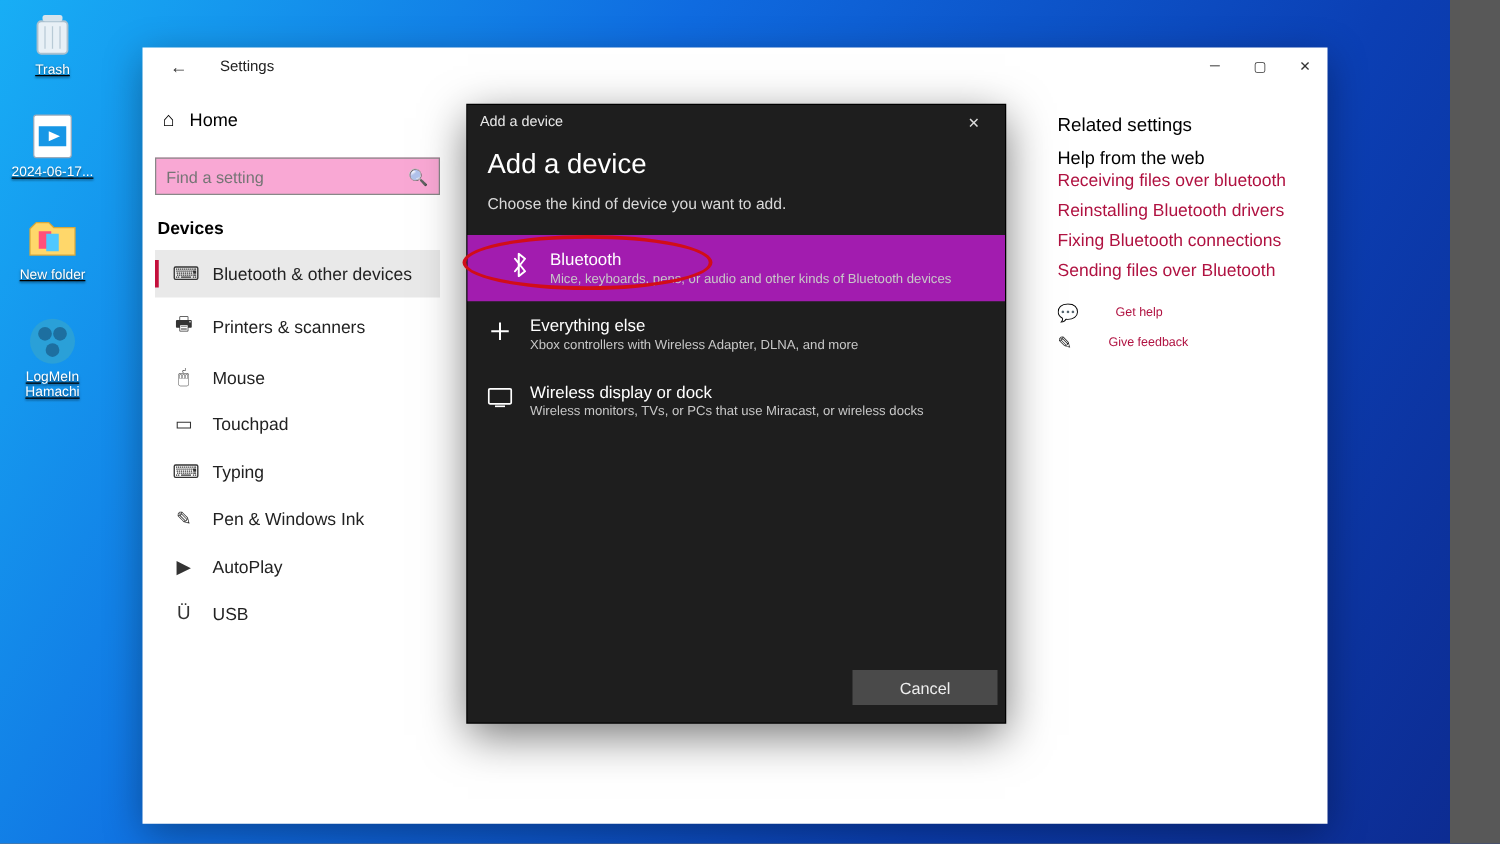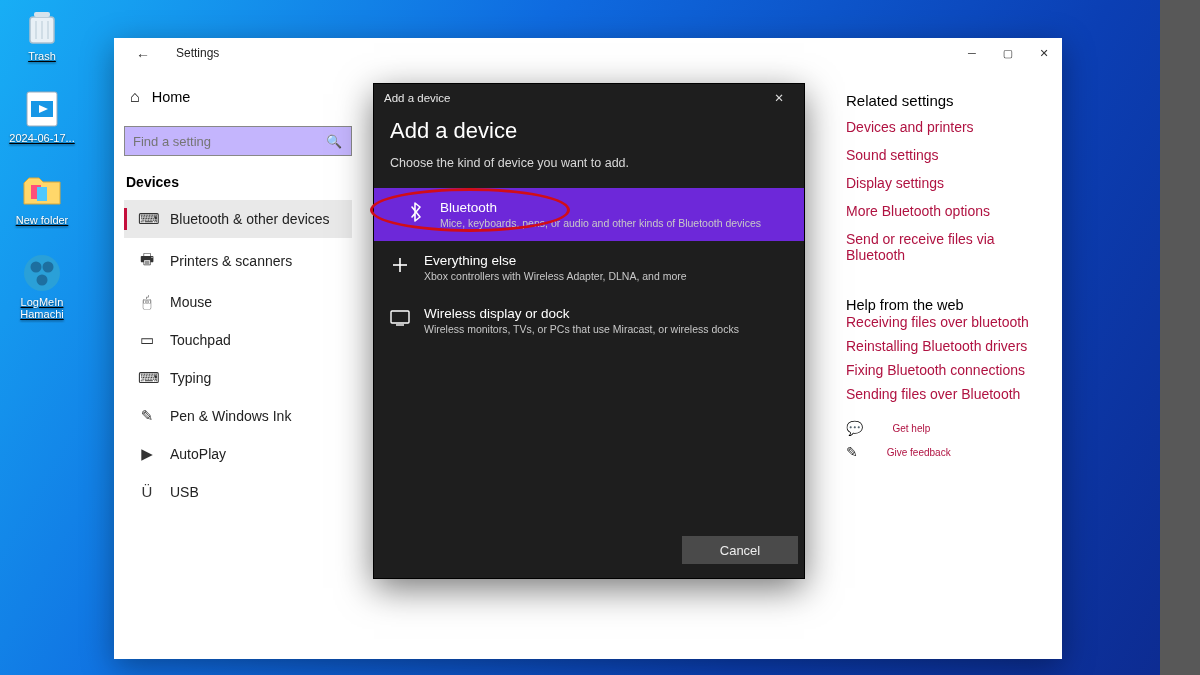--- a/index.html
+++ b/index.html
@@ -23,21 +23,21 @@
   .tb-back { font-size:14px; color:#333; padding:4px 8px; cursor:pointer; }
   .tb-title { font-size:12px; color:#222; margin-left:18px; }
   .tb-controls { margin-left:auto; display:flex; }
   .tb-btn { width:36px; height:28px; display:flex; align-items:center; justify-content:center; color:#333; cursor:pointer; font-size:11px;}
   .settings-body { display:flex; height:calc(100% - 30px); }
   
   .sidebar { width:248px; padding:14px 10px 10px 10px; }
   .side-home { display:flex; align-items:center; gap:12px; padding:6px 6px; cursor:pointer; }
   .side-home .hicon { font-size:16px;}
   .side-home .htxt { font-size:14.5px; }
-  .searchbox { margin-top:14px; height:30px; border:1px solid #888; background:#c4b5fd; display:flex; align-items:center; padding:0 8px; }
+  .searchbox { margin-top:14px; height:30px; border:1px solid #888; background:#f9a8d4; display:flex; align-items:center; padding:0 8px; }
   .searchbox input { border:none; outline:none; flex:1; font-size:13px; color:#666; background:transparent;}
   .searchbox .sicon{ color:#555; font-size:13px;}
   .side-header { font-weight:600; font-size:14px; margin:18px 0 10px 2px; }
   .side-list { display:flex; flex-direction:column; }
   .side-item { display:flex; align-items:center; gap:14px; padding:10px 8px 10px 14px; cursor:pointer; font-size:14px; color:#222; position:relative;}
   .side-item.active{ background:#e9e9e9; }
   .side-item.active::before{ content:""; position:absolute; left:0; top:8px; bottom:8px; width:3px; background:#c40f3c;}
   .side-item .sicon2{ width:18px; text-align:center; font-size:15px; color:#333;}
   
   .right-panel { flex:1; padding:24px 24px 10px 44px; position:relative; }
@@ -53,21 +53,21 @@
     position:absolute; left:374px; top:84px; width:430px; height:494px;
     background:#1e1e1e; color:#e8e8e8; box-shadow:0 0 0 1px #000, 0 10px 34px rgba(0,0,0,.55);
   }
   .dlg-title { height:28px; display:flex; align-items:center; padding:0 10px; font-size:11.5px; background:#1e1e1e;}
   .dlg-close { margin-left:auto; width:30px; height:24px; display:flex; align-items:center; justify-content:center; cursor:pointer; color:#ddd;}
   .dlg-body { padding:6px 16px 0 16px;}
   .dlg-h1 { font-size:22px; font-weight:400; color:#fff; margin-bottom:12px;}
   .dlg-sub { font-size:12.5px; color:#d9d9d9; margin-bottom:18px; }
   .opt-list { display:flex; flex-direction:column; margin:0 -16px;}
   .opt { display:flex; gap:14px; align-items:flex-start; padding:12px 16px; cursor:pointer;}
-  .opt.hover{ background:#6d28d9;padding-left:32px;}
+  .opt.hover{ background:#a21caf;padding-left:32px;}
   .opt .oicon{ width:20px; height:20px; margin-top:2px; color:#fff; display:flex; align-items:center; justify-content:center;}
   .opt .otitle{ font-size:13.5px; color:#fff;}
   .opt .odesc{ font-size:10.5px; color:#c8c8c8; margin-top:2px;}
   .dlg-cancel { position:absolute; right:6px; bottom:14px; width:116px; height:28px; background:#4a4a4a; color:#eee; border:none; font-size:13px; cursor:pointer;}
   
   .annot { position:absolute; left:370px; top:188px; width:200px; height:44px; border:3.5px solid #d10d18; border-radius:50%; pointer-events:none; z-index:10;}
   svg{display:block;}
 </style>
 </head>
 <body>
@@ -180,27 +180,20 @@
           <div class="side-item">
             <span class="sicon2">Ü</span>
             <span>USB</span>
           </div>
         </div>
       </div>
 
       <div class="right-panel">
         <div style="margin-left:440px;">
           <div class="rel-head">Related settings</div>
-          <div class="link-list">
-            <a>Devices and printers</a>
-            <a>Sound settings</a>
-            <a>Display settings</a>
-            <a>More Bluetooth options</a>
-            <a>Send or receive files via Bluetooth</a>
-          </div>
           <div class="help-head">Help from the web</div>
           <div class="link-list" style="gap:8px; margin-bottom:2px;">
             <a>Receiving files over bluetooth</a>
             <a>Reinstalling Bluetooth drivers</a>
             <a>Fixing Bluetooth connections</a>
             <a>Sending files over Bluetooth</a>
           </div>
           <div class="help-row">
             <span class="hicon2">💬</span>
             <a>Get help</a>

